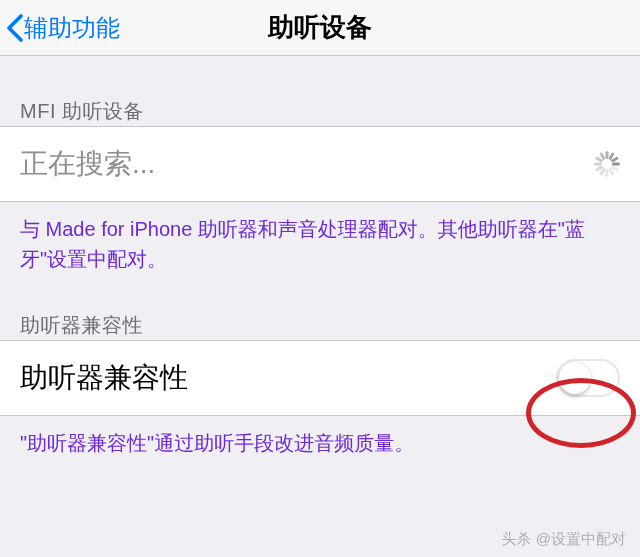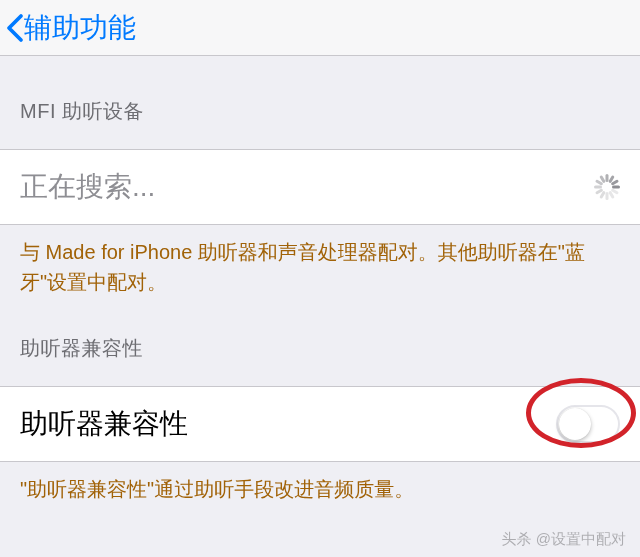--- a/index.html
+++ b/index.html
@@ -17,54 +17,54 @@
       background: #f7f7f8;
       border-bottom: 1px solid #c8c7cc;
       display: flex;
       align-items: center;
       position: relative;
     }
     .back {
       display: flex;
       align-items: center;
       color: #007aff;
-      font-size: 28px;
+      font-size: 24px;
       padding-left: 6px;
       cursor: pointer;
     }
     .back svg { width: 18px; height: 30px; }
     .title {
       position: absolute;
       left: 0; right: 0;
       text-align: center;
       font-size: 26px;
       font-weight: 600;
       pointer-events: none;
     }
     .section-header {
       font-size: 20px;
       color: #6d6d72;
-      padding: 42px 20px 24px 20px;
+      padding: 42px 20px 1px 20px;
       letter-spacing: 0.5px;
     }
     .section-header.tight { padding-top: 26px; }
     .cell {
       background: #fff;
       border-top: 1px solid #c8c7cc;
       border-bottom: 1px solid #c8c7cc;
       padding: 18px 20px;
       display: flex;
       align-items: center;
       justify-content: space-between;
       font-size: 28px;
     }
     .cell .label.searching { color: #8e8e93; }
     .footer {
       font-size: 20px;
-      color: #a16207;
+      color: #6d28d9;
       padding: 12px 20px;
       line-height: 1.5;
     }
     .spinner {
       width: 26px; height: 26px;
       position: relative;
     }
     .spinner span {
       position: absolute;
       left: 50%; top: 50%;
@@ -121,20 +121,21 @@
 </head>
 <body>
 
 <div class="navbar">
   <div class="back">
     <svg viewBox="0 0 12 20">
       <polyline points="10,2 2,10 10,18" fill="none" stroke="#007aff" stroke-width="2.5" stroke-linecap="round" stroke-linejoin="round"></polyline>
     </svg>
     <span>辅助功能</span>
   </div>
+  <div class="title">助听设备</div>
 </div>
 
 <div class="section-header">MFI 助听设备</div>
 
 <div class="cell">
   <span class="label searching">正在搜索...</span>
   <div class="spinner">
     <span></span>
       <span></span>
       <span></span>

